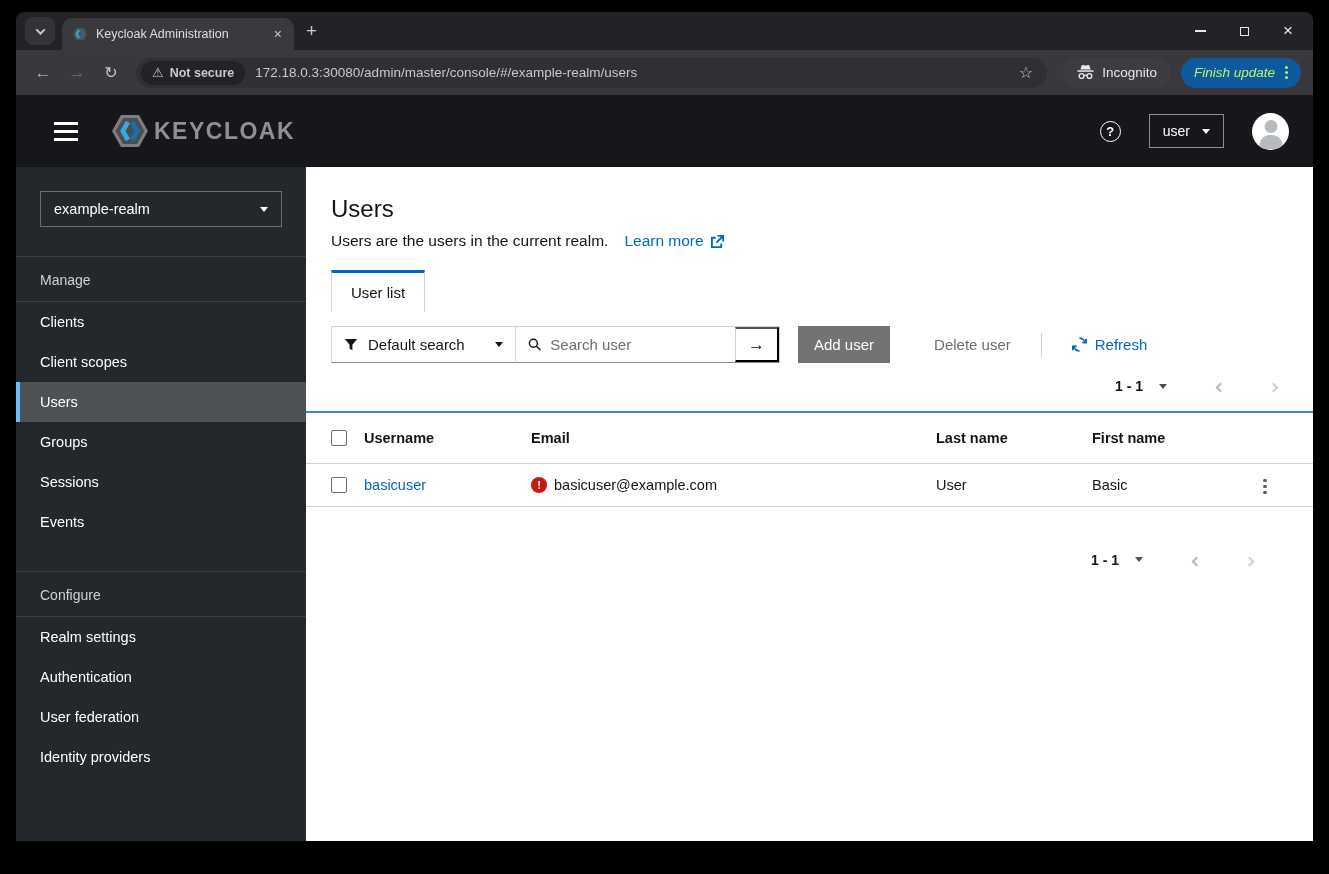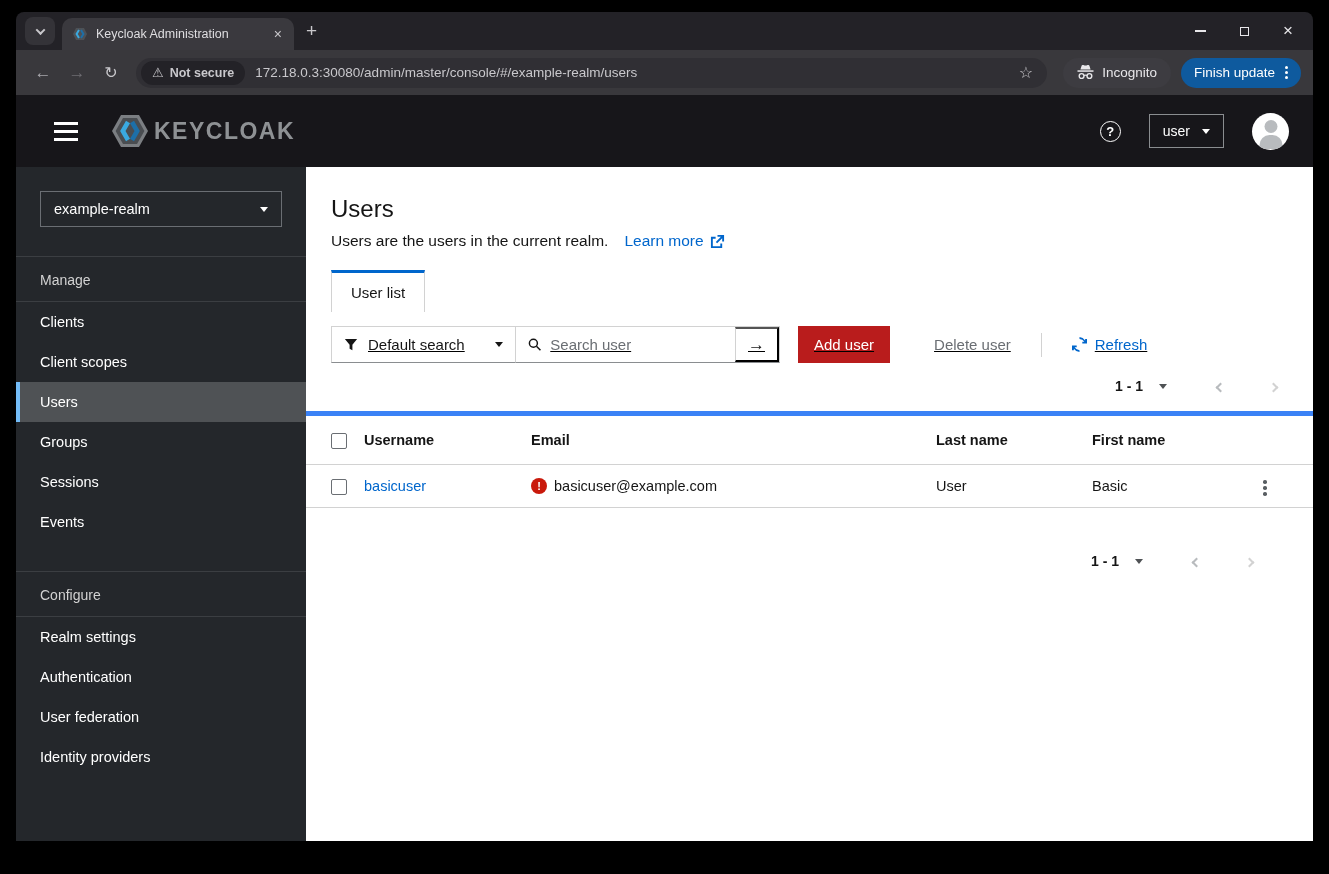--- a/index.html
+++ b/index.html
@@ -25,21 +25,21 @@
   .navbtn { width:30px; height:30px; display:flex; align-items:center; justify-content:center; font-size:17px; border-radius:50%; }
   .navbtn.back { color:#a9a8ad; }
   .navbtn.fwd { color:#6e6d72; }
   .navbtn.reload { color:#c8c7cb; font-size:16px; }
   .omnibox { flex:1; height:30px; margin:0 6px; background:#302f34; border-radius:15px; display:flex; align-items:center; padding:0 8px 0 5px; min-width:0; }
   .sec-chip { background:#232227; border-radius:12px; height:24px; display:flex; align-items:center; gap:6px; padding:0 11px; color:#c9c8cc; font-size:12.5px; font-weight:700; }
   .sec-chip .warn { font-weight:400; font-size:13px; }
   .url { flex:1; color:#c9c8cc; font-size:13.5px; margin-left:10px; white-space:nowrap; overflow:hidden; }
   .star { color:#c8c7cb; font-size:16px; padding:0 6px; cursor:pointer; }
   .incog-pill { height:30px; background:#3d3c41; border-radius:15px; display:flex; align-items:center; gap:8px; padding:0 14px; margin:0 6px; color:#e8e7ea; font-size:13.5px; }
-  .update-pill { height:30px; background:#0e5a9e; border-radius:15px; display:flex; align-items:center; gap:10px; padding:0 13px; color:#ffffff; font-size:13.5px; cursor:pointer; }
+  .update-pill { height:30px; background:#0e5a9e; border-radius:15px; display:flex; align-items:center; gap:10px; padding:0 13px; color:#bef264; font-size:13.5px; cursor:pointer;font-style:italic; }
   .dots-v { display:inline-flex; flex-direction:column; gap:2px; }
   .dots-v i { width:3px; height:3px; border-radius:50%; background:currentColor; }
 
   
   .masthead { height:72px; background:#17161a; display:flex; align-items:center; padding:16px 24px; }
   .hamburger { display:flex; flex-direction:column; gap:5px; cursor:pointer; margin-left:14px; }
   .hamburger i { width:24px; height:3px; background:#fff; }
   .brand { display:flex; align-items:center; margin-left:30px; gap:2px; }
   .brand-text { color:#8e9194; font-weight:700; font-size:23px; letter-spacing:1.5px; }
   .mast-right { margin-left:auto; display:flex; align-items:center; gap:28px; }
@@ -61,44 +61,44 @@
   .nav-item.active { background:#4f5255; border-left:4px solid #73bcf7; padding-left:20px; }
 
   .main { flex:1; background:#fff; min-width:0; }
   .page-head { padding:28px 0 0 25px; }
   .page-title { font-size:24px; font-weight:500; color:#151515; }
   .page-sub { margin-top:9px; font-size:15.5px; color:#151515; display:flex; align-items:center; }
   .learn-link { color:#0066cc; margin-left:16px; display:flex; align-items:center; gap:6px; cursor:pointer; text-decoration:none; font-size:15.5px; }
   .tabs { margin:20px 0 0 25px; display:flex; }
   .tab-item { width:94px; height:42px; line-height:39px; text-align:center; font-size:15px; color:#151515; border-top:3px solid #0066cc; border-left:1px solid #d2d2d2; border-right:1px solid #d2d2d2; cursor:pointer; }
 
-  .list-toolbar { margin:14px 0 0 25px; display:flex; align-items:center; height:37px;text-decoration:underline; }
+  .list-toolbar { margin:14px 0 0 25px; display:flex; align-items:center; height:37px; }
   .filter-select { width:185px; height:37px; border:1px solid #d2d2d2; border-bottom-color:#8a8d90; display:flex; align-items:center; gap:10px; padding:0 12px; font-size:15px; color:#151515; cursor:pointer; }
   .filter-select .caret { margin-left:auto; color:#151515; }
   .search-group { display:flex; align-items:center; height:37px; border:1px solid #d2d2d2; border-bottom-color:#8a8d90; border-left:none; }
   .search-box { display:flex; align-items:center; gap:9px; padding:0 12px; width:219px; }
   .search-box input { border:none; outline:none; font-size:15px; color:#4d7c0f; width:100%; font-family:inherit; background:transparent; }
   .search-box input::placeholder { color:#6a6e73; }
   .search-submit { width:44px; height:100%; border-left:1px solid #d2d2d2; display:flex; align-items:center; justify-content:center; font-size:17px; color:#151515; background:#fff; cursor:pointer; }
-  .btn-primary { margin-left:18px; height:37px; padding:0 16px; background:#b91c1c; color:#fff; border:none; font-size:15px; font-family:inherit; cursor:pointer; }
+  .btn-primary { margin-left:18px; height:37px; padding:0 16px; background:#737373; color:#fff; border:none; font-size:15px; font-family:inherit; cursor:pointer; }
   .btn-plain { margin-left:28px; height:37px; padding:0 16px; background:none; border:none; color:#6a6e73; font-size:15px; font-family:inherit; cursor:pointer; }
   .tb-divider { width:1px; height:24px; background:#d2d2d2; margin-left:14px; }
   .refresh-link { margin-left:30px; display:flex; align-items:center; gap:8px; color:#0066cc; font-size:15px; cursor:pointer; }
 
   .pagination { display:flex; align-items:center; justify-content:flex-end; height:42px; }
   .pagination.top { padding-right:36px; margin-top:2px; }
   .pagination.bottom { padding-right:60px; margin-top:32px; }
   .pag-range { font-size:14px; font-weight:700; color:#151515; }
   .pag-caret { margin-left:16px; color:#4f5255; cursor:pointer; }
   .pag-prev { margin-left:50px; color:#b8bbbe; }
   .pag-next { margin-left:46px; color:#d2d2d2; }
   .chev.left { transform:rotate(135deg); }
   .chev.right { transform:rotate(-45deg); }
 
-  table.users { width:100%; border-collapse:collapse; margin-top:4px; border-top:5px solid #3b82f6; }
+  table.users { width:100%; border-collapse:collapse; margin-top:4px; border-top:2px solid #3b82f6; }
   table.users th { text-align:left; font-size:14.5px; font-weight:700; color:#151515; height:51px; border-bottom:1px solid #d2d2d2; }
   table.users td { font-size:14.5px; color:#151515; height:43px; border-bottom:1px solid #d2d2d2; }
   .cell-check { padding-left:25px; }
   .checkbox { display:inline-block; width:16px; height:16px; border:1px solid #6a6e73; border-radius:2px; background:#fff; cursor:pointer; vertical-align:middle; }
   .user-link { color:#0066cc; text-decoration:none; cursor:pointer; }
   .email-cell { display:flex; align-items:center; gap:7px; }
   .err-circle { width:16px; height:16px; border-radius:50%; background:#c9190b; color:#fff; font-size:11px; font-weight:700; display:inline-flex; align-items:center; justify-content:center; }
   .kebab { display:inline-flex; flex-direction:column; gap:2.5px; padding:6px; cursor:pointer; color:#595e62; }
   .kebab i { width:3.5px; height:3.5px; border-radius:50%; background:currentColor; }
 </style>

